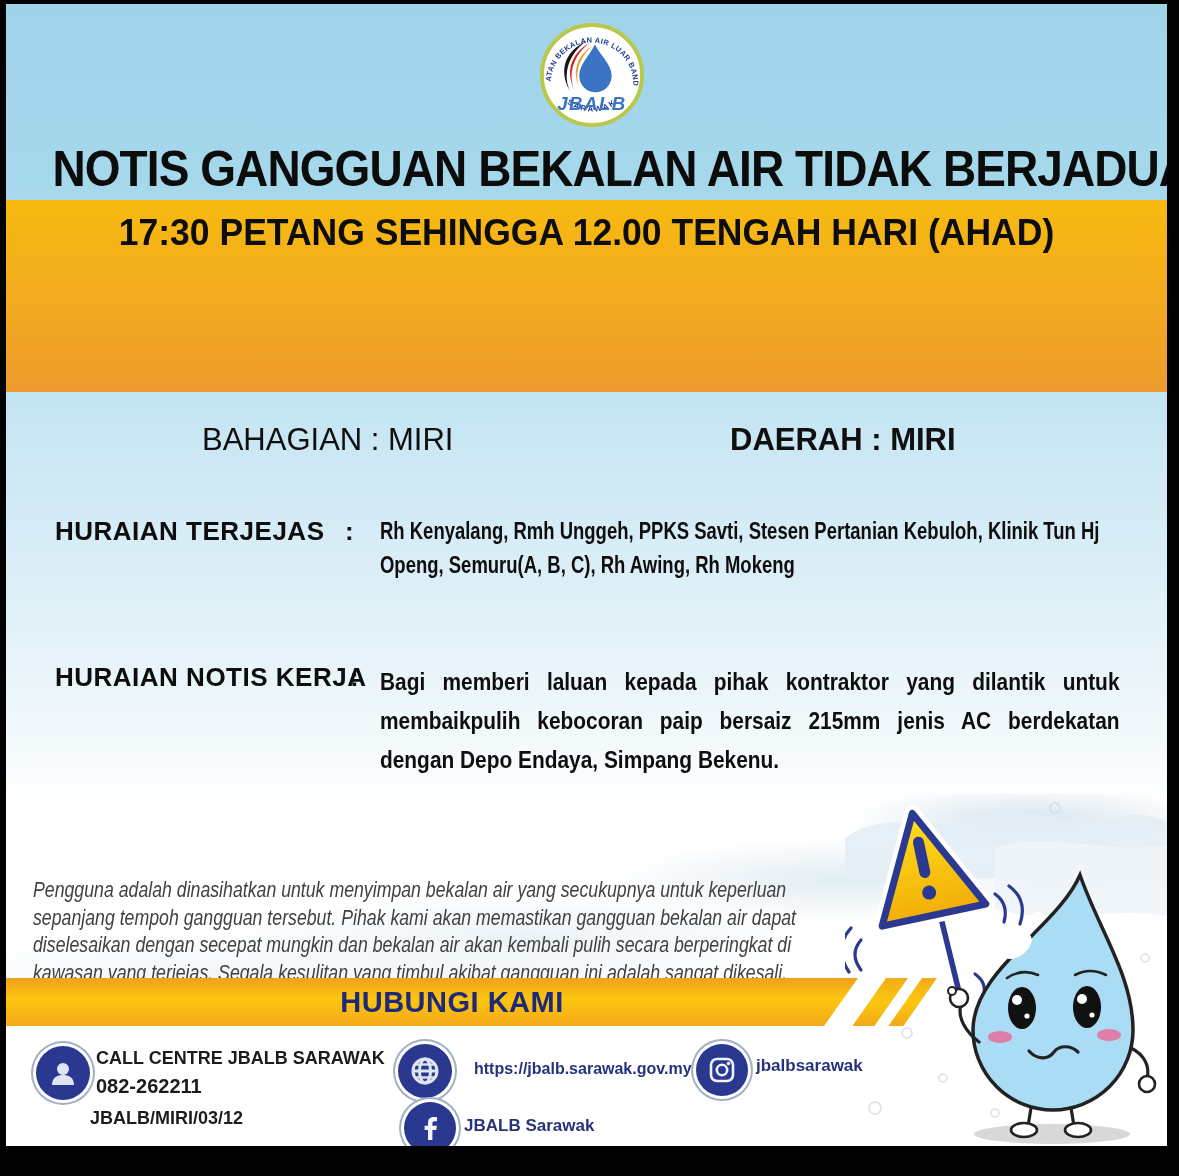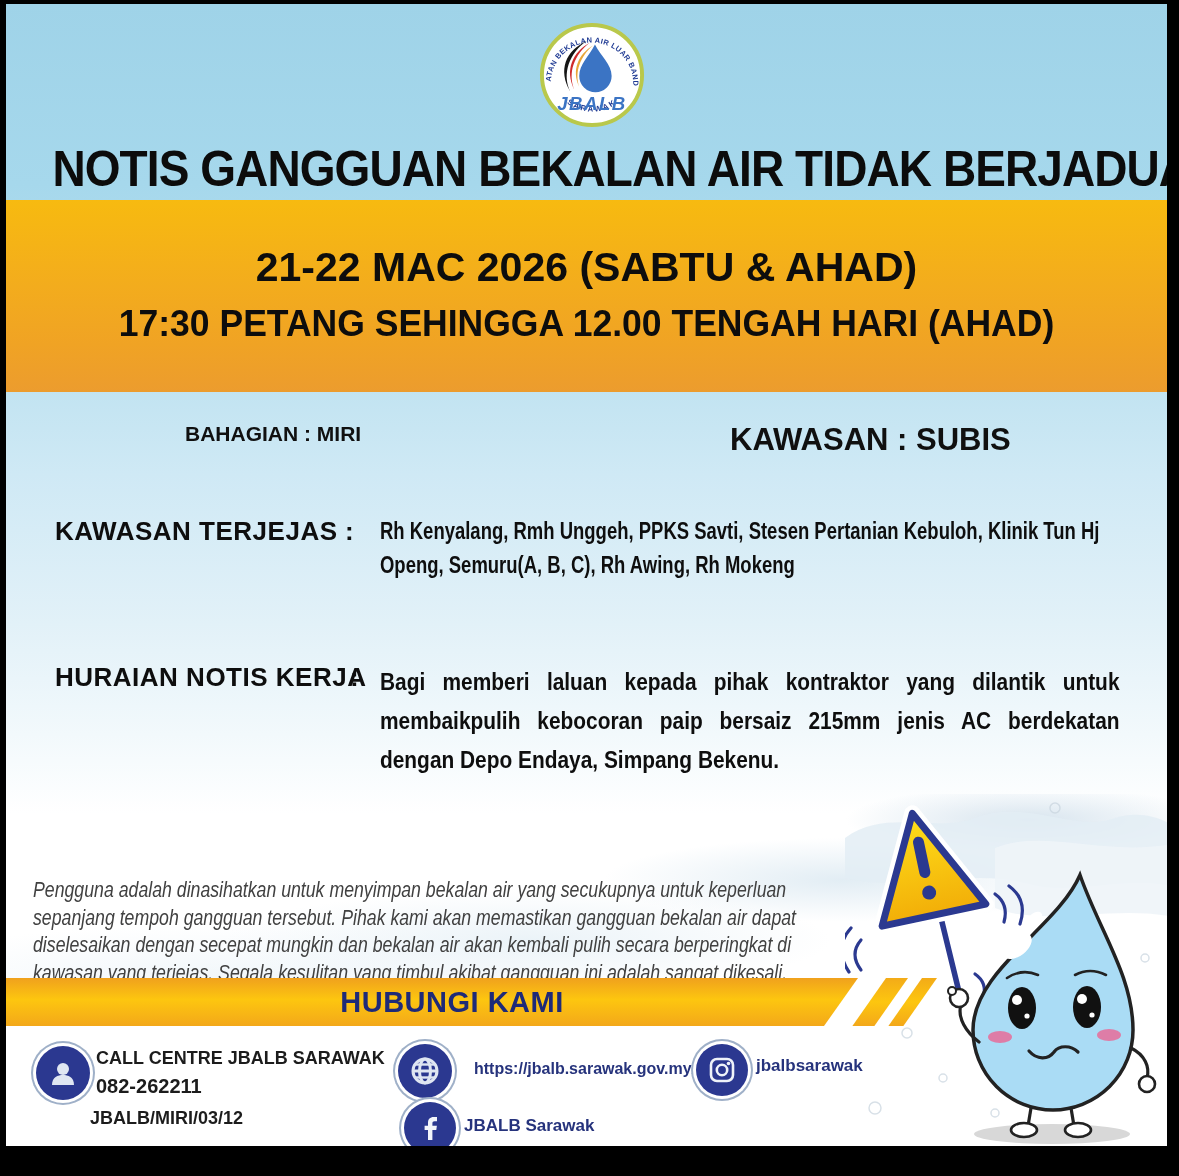--- a/index.html
+++ b/index.html
@@ -14,21 +14,21 @@
     font-size:50px; font-weight:bold; color:#0c0c0c; letter-spacing:-1px;
     transform:scaleX(0.92); transform-origin:center top; white-space:nowrap; }
 
   .sched-banner { position:absolute; left:0; top:196px; width:100%; height:192px;
     background:linear-gradient(180deg,#f7ba10 0%,#f3ac1d 45%,#f0a324 75%,#ec9c2e 100%);
     text-align:center; color:#0d0d0d; }
   .sched-line1 { margin-top:44px; font-size:41px; font-weight:bold; }
   .sched-line2 { margin-top:12px; font-size:37px; font-weight:bold; transform:scaleX(0.96); transform-origin:center; white-space:nowrap; }
 
   .region-row { position:absolute; left:0; top:418px; width:100%; height:40px; }
-  .bahagian { position:absolute; left:179px; font-size:21px; font-weight:bold; color:#101010; }
+  .bahagian { position:absolute; left:196px; font-size:31px; font-weight:normal; color:#101010; }
   .daerah   { position:absolute; left:724px; font-size:31px; font-weight:bold; color:#101010; }
 
   .sec-label { position:absolute; left:49px; font-size:26px; font-weight:bold; color:#0e0e0e; letter-spacing:0.5px; white-space:nowrap; }
   .sec-colon { position:absolute; left:339px; font-size:26px; font-weight:bold; color:#0e0e0e; }
   .sec-value { position:absolute; left:374px; font-size:24px; font-weight:bold; color:#0e0e0e; transform-origin:left top; line-height:34px; }
   .kawasan-value { top:510px; width:960px; transform:scaleX(0.77); }
   .huraian-value { top:658px; width:850px; transform:scaleX(0.87); text-align:justify; line-height:39px; }
 
   .splash-band { position:absolute; left:0; top:790px; width:100%; height:215px; pointer-events:none;
     background:
@@ -89,30 +89,29 @@
       <path d="M50,20 C32,32 24,54 33,72 C20,50 28,30 50,20 Z" fill="#151515"></path>
       <path d="M53,22 C37,34 30,53 37,70 C27,50 35,32 53,22 Z" fill="#cf2a2a"></path>
       <path d="M56,25 C43,36 37,52 42,67 C34,50 41,34 56,25 Z" fill="#e8a63a"></path>
       <path d="M58,24 C52,36 42,44 42,56 a16.5,16.5 0 1 0 33,0 C75,44 64,36 58,24 Z" fill="#3b74c4"></path>
       <text x="55" y="91" text-anchor="middle" font-size="19" font-weight="bold" font-style="italic" fill="#3b74c4" letter-spacing="1.5">JBALB</text>
     </svg>
 
     <div class="title">NOTIS GANGGUAN BEKALAN AIR TIDAK BERJADUAL</div>
 
     <div class="sched-banner">
-      <div class="sched-line1">21-22 MAC 2026 (SABTU &amp; AHAD)</div>
       <div class="sched-line2">17:30 PETANG SEHINGGA 12.00 TENGAH HARI (AHAD)</div>
     </div>
 
     <div class="region-row">
       <span class="bahagian">BAHAGIAN : MIRI</span>
-      <span class="daerah">KAWASAN : SUBIS</span>
-    </div>
-
-    <div class="sec-label" style="top:512px;">KAWASAN TERJEJAS</div>
+      <span class="daerah">DAERAH : MIRI</span>
+    </div>
+
+    <div class="sec-label" style="top:512px;">HURAIAN TERJEJAS</div>
     <div class="sec-colon" style="top:512px;">:</div>
     <div class="sec-value kawasan-value">Rh Kenyalang, Rmh Unggeh, PPKS Savti, Stesen Pertanian Kebuloh, Klinik Tun Hj Openg, Semuru(A, B, C), Rh Awing, Rh Mokeng</div>
 
     <div class="sec-label" style="top:658px;">HURAIAN NOTIS KERJA</div>
     <div class="sec-colon" style="top:658px;left:344px;">:</div>
     <div class="sec-value huraian-value">Bagi memberi laluan kepada pihak kontraktor yang dilantik untuk membaikpulih kebocoran paip bersaiz 215mm jenis AC berdekatan dengan Depo Endaya, Simpang Bekenu.</div>
 
     <div class="splash-band"></div>
 
     <p class="advisory">Pengguna adalah dinasihatkan untuk menyimpan bekalan air yang secukupnya untuk keperluan sepanjang tempoh gangguan tersebut. Pihak kami akan memastikan gangguan bekalan air dapat diselesaikan dengan secepat mungkin dan bekalan air akan kembali pulih secara berperingkat di kawasan yang terjejas. Segala kesulitan yang timbul akibat gangguan ini adalah sangat dikesali.</p>

